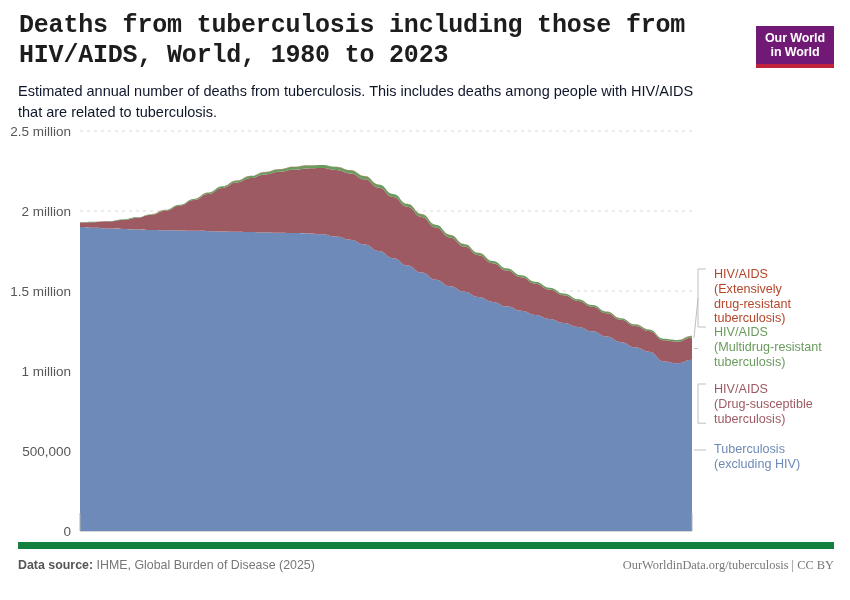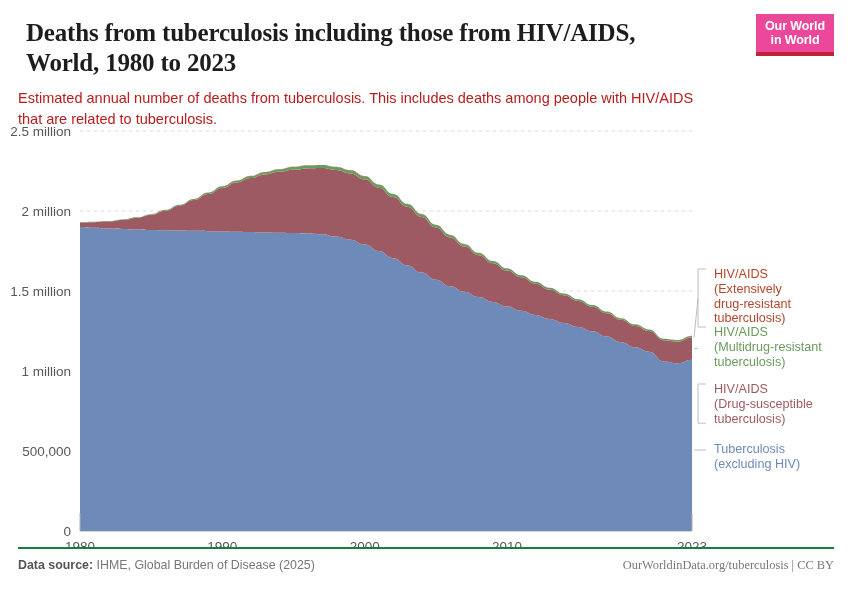--- a/index.html
+++ b/index.html
@@ -9,36 +9,36 @@
     font-family:"Liberation Sans",sans-serif;
     color:#1d1d1d;
     overflow:hidden;
     position:relative;
   }
   .frame{position:absolute;inset:0;}
 
   
   .header{position:absolute;left:18px;top:10px;width:700px;}
   .title{
-    font-family:Liberation Serif, serif;
+    font-family:Liberation Mono, monospace;
     font-size:25px;line-height:1.2;
     font-weight:700;letter-spacing:-0.2px;
-    color:#1d1d1d;margin:8px;
+    color:#1d1d1d;margin:1px;
   }
   .subtitle{
     font-size:14.5px;line-height:1.42;
-    color:#b91c1c;margin:10px 0 0 0;
+    color:#0f172a;margin:10px 0 0 0;
     max-width:690px;
   }
 
   
   .logo{
-    position:absolute;right:16px;top:14px;
+    position:absolute;right:16px;top:26px;
     width:78px;
-    background:#ec4899;
+    background:#701a75;
     border-bottom:4px solid #c0223b;
     text-align:center;
     padding:5px 0 4px 0;
     box-sizing:border-box;
   }
   .logo span{
     display:block;color:#fff;
     font-family:"Liberation Sans",sans-serif;
     font-weight:700;font-size:12.5px;line-height:1.15;
     letter-spacing:-0.1px;
@@ -61,21 +61,21 @@
 
   .legend-text{
     font-family:"Liberation Sans",sans-serif;
     font-size:12.6px;
     dominant-baseline:middle;
   }
 
   
   .footer{
     position:absolute;left:18px;right:16px;bottom:12px;height:30px;
-    border-top:2px solid #15803d;
+    border-top:7px solid #15803d;
     padding-top:9px;
     display:flex;justify-content:space-between;align-items:flex-start;
     font-size:12.4px;color:#777;
   }
   .footer b{color:#555;font-weight:700;}
   .src-left{white-space:nowrap;}
   .src-right{white-space:nowrap;font-family:Liberation Serif, serif;}
 </style>
 </head>
 <body>

